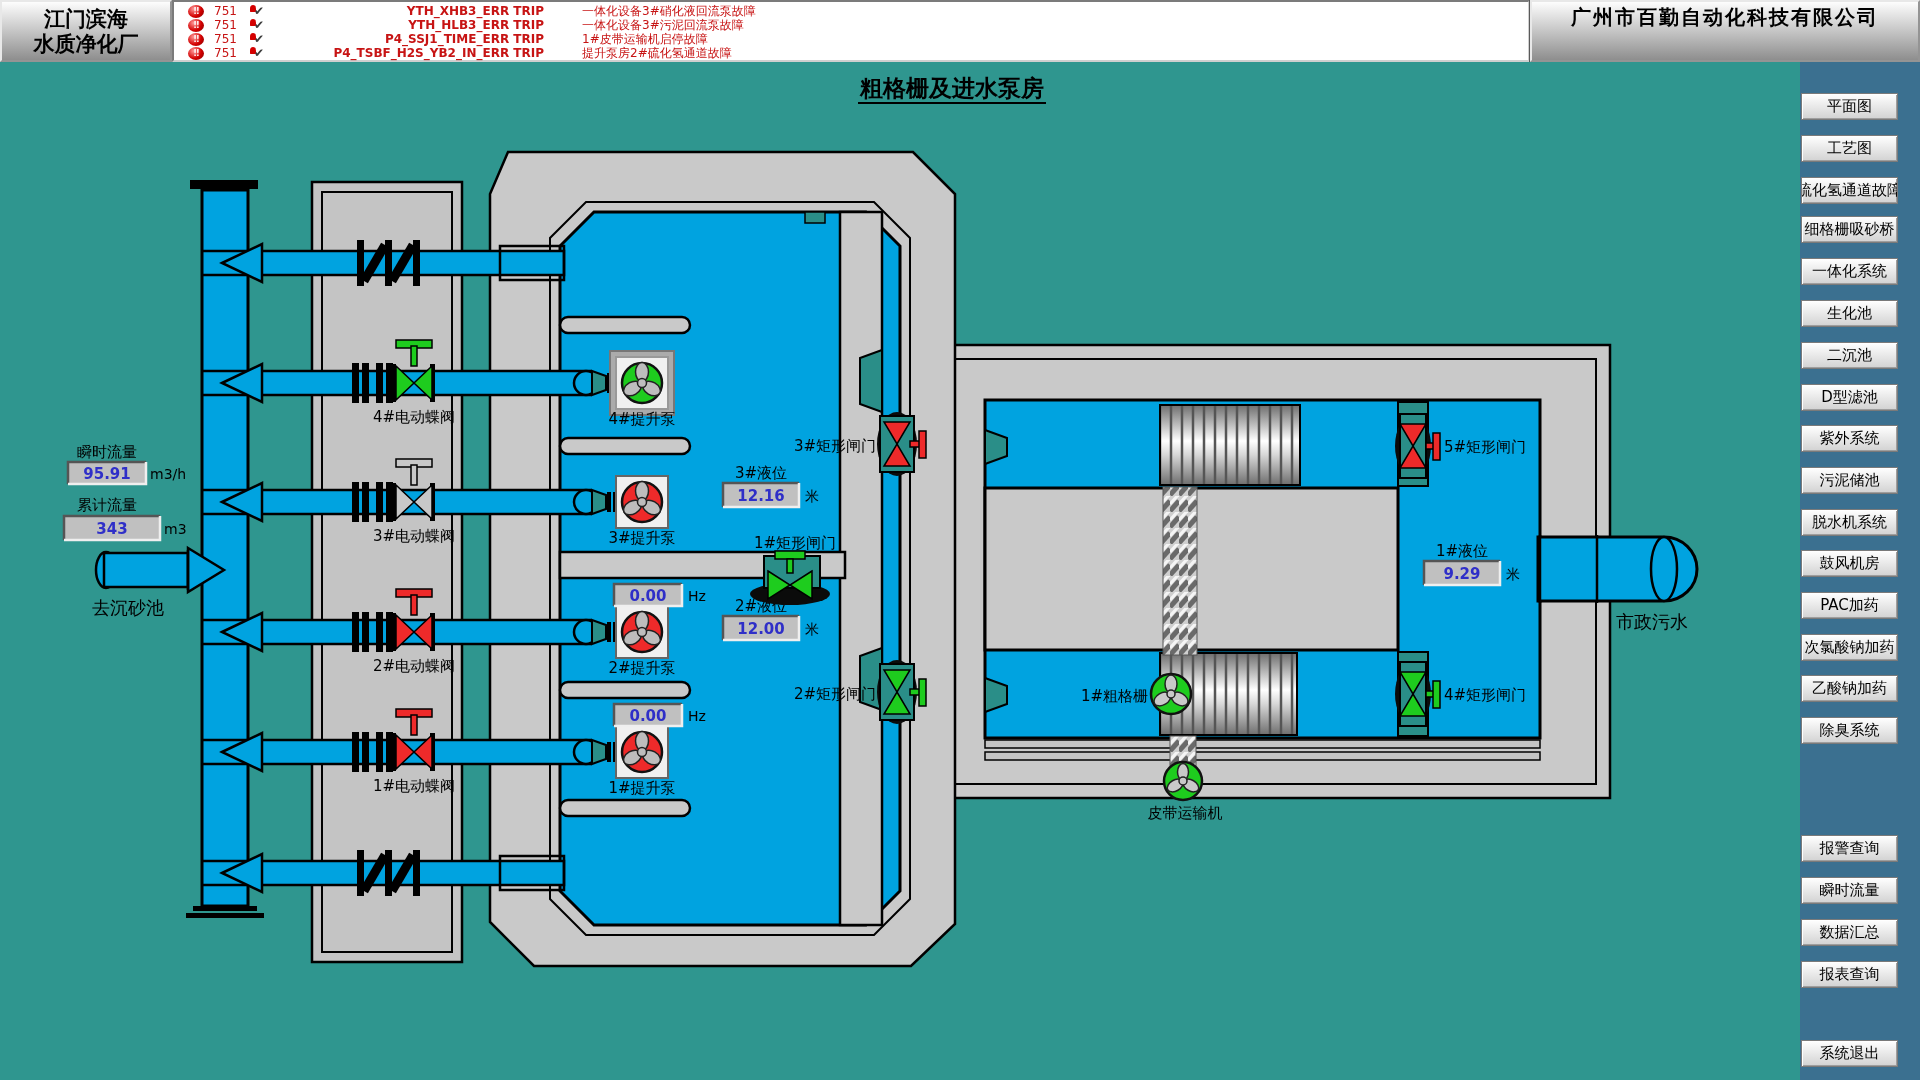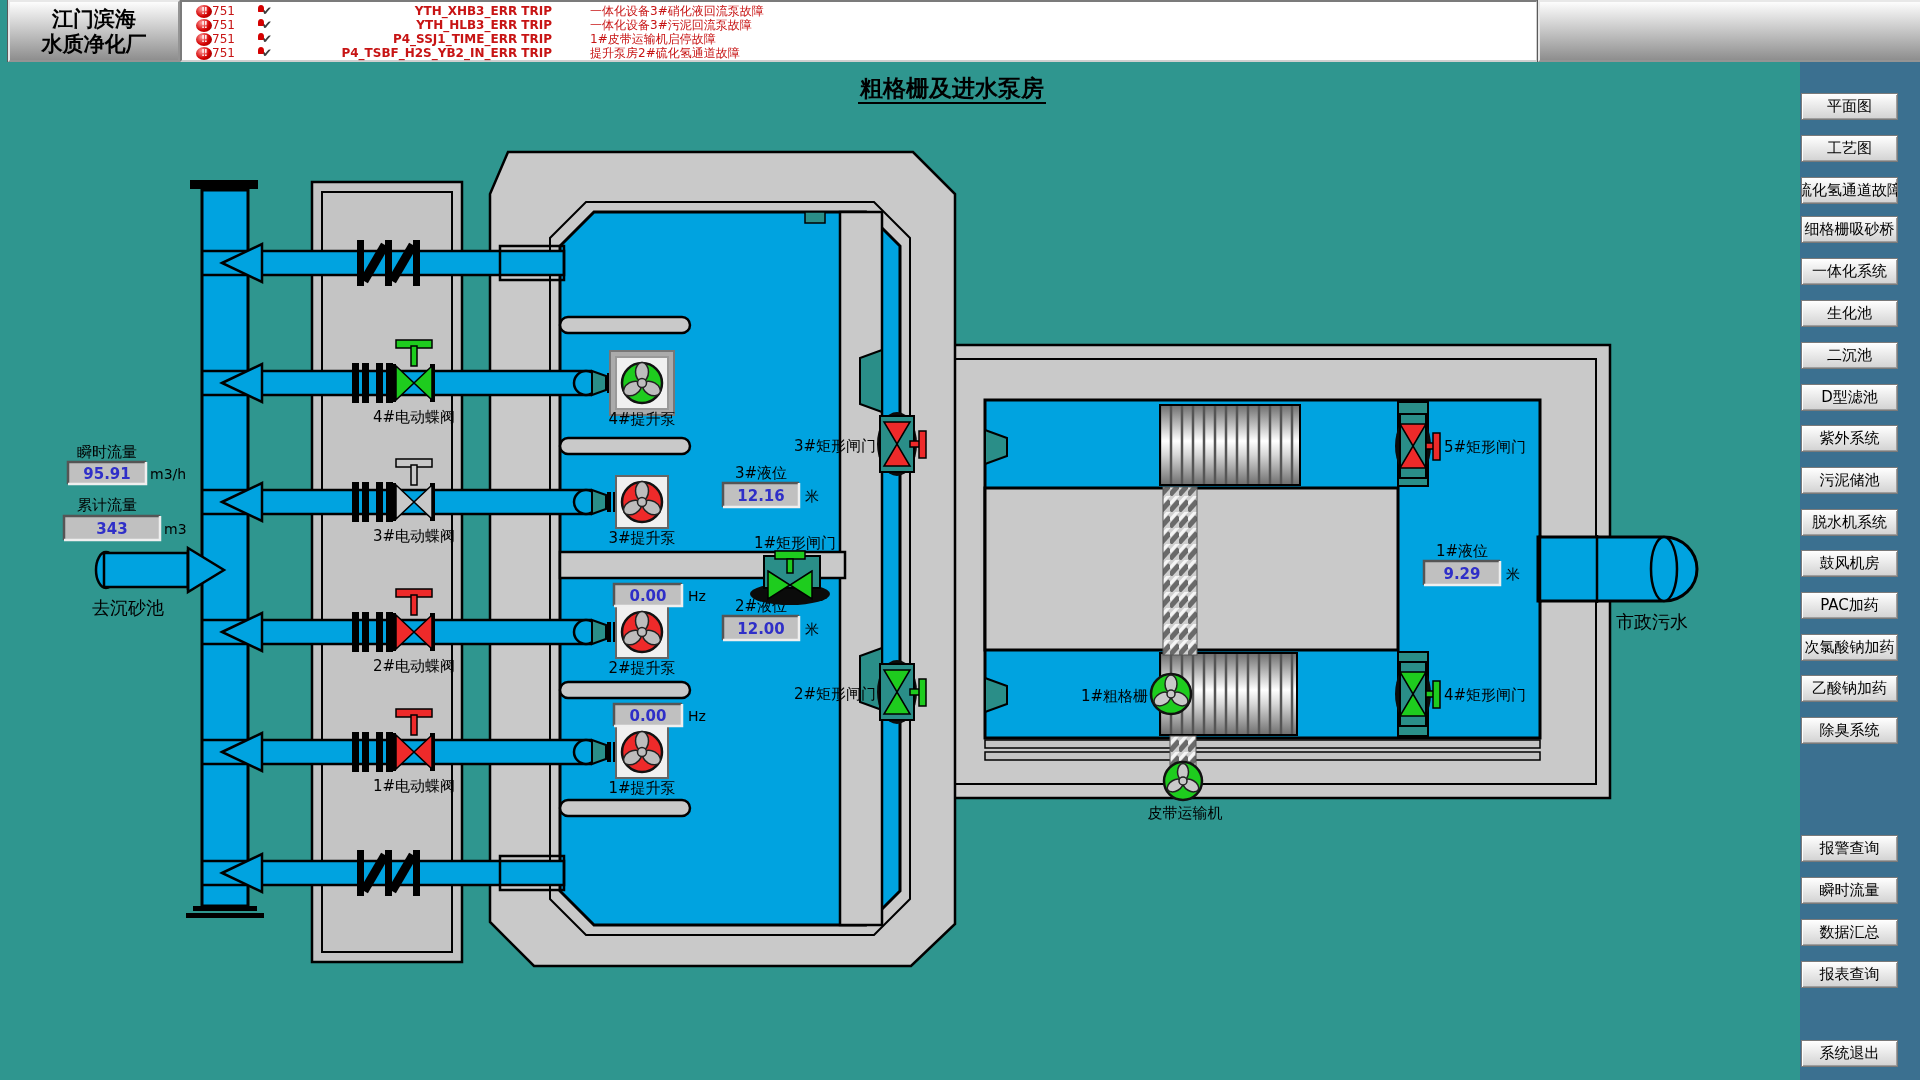--- a/index.html
+++ b/index.html
@@ -1,32 +1,32 @@
 <!DOCTYPE html>
 <html><head>
 <meta charset="utf-8">
 <style>
   html,body{margin:0;padding:0;background:#222;}
   #stage{position:relative;width:1920px;height:1080px;overflow:hidden;
          font-family:"DejaVu Sans","Liberation Sans",sans-serif;background:#2F968F;}
   
-  #hdr{position:absolute;left:0;top:0;width:1792px;height:62px;background:#14532d;margin-left:8px;}
+  #hdr{position:absolute;left:0;top:0;width:1792px;height:62px;background:#14532d;}
   .panel3d{background:linear-gradient(#fdfdfd,#8e8e8e);border:2px outset #e8e8e8;
            outline:1px solid #5a5a5a;box-sizing:border-box;}
   #plantbox{position:absolute;left:0;top:0;width:172px;height:62px;
             display:flex;flex-direction:column;justify-content:center;align-items:center;
             font-family:"DejaVu Serif","Liberation Serif",serif;font-weight:bold;
             font-size:21px;line-height:25px;color:#000;}
   #alarmbox{position:absolute;left:172px;top:0;width:1358px;height:62px;background:#fff;
             border:2px inset #cfcfcf;box-sizing:border-box;padding-top:2px;}
   .arow{display:flex;align-items:center;height:14px;font-size:12px;color:#C71414;white-space:nowrap;}
   .aic{width:16px;height:13px;margin-left:14px;border-radius:50%;
        background:radial-gradient(circle at 35% 30%,#ff9a9a,#d40000 55%,#7e0000);
        color:#fff;font-size:8px;font-weight:bold;text-align:center;line-height:13px;letter-spacing:-1px;}
-  .anum{width:44px;box-sizing:border-box;}
+  .anum{width:44px;padding-left:10px;box-sizing:border-box;}
   .abell{width:26px;position:relative;height:14px;}
   .abell .chk{position:absolute;left:6px;top:0px;color:#3c3c3c;font-size:12px;line-height:14px;}
   .abell .bell{position:absolute;left:2px;top:1px;width:6px;height:7px;background:#d40000;
                border-radius:50% 50% 10% 10%;}
   .atag{width:270px;text-align:right;font-weight:bold;}
   .adesc{margin-left:38px;}
   #dtbox{position:absolute;left:1530px;top:0;width:390px;height:62px;text-align:center;color:#000;}
   #dtbox .dt{font-size:24px;font-weight:bold;margin-top:3px;}
   #dtbox .co{font-family:"DejaVu Serif","Liberation Serif",serif;font-size:20px;font-weight:bold;
              letter-spacing:2px;margin-top:2px;}
@@ -94,20 +94,21 @@
         <span class="anum">751</span>
         <span class="abell">
             <span class="bell"></span>
             <span class="chk">✔</span>
           </span>
         <span class="atag">P4_TSBF_H2S_YB2_IN_ERR TRIP</span>
         <span class="adesc">提升泵房2#硫化氢通道故障</span>
       </div>
     </div>
     <div id="dtbox" class="panel3d">
+      <div class="co">广州市百勤自动化科技有限公司</div>
     </div>
   </div>
 
   <div id="sidebar">
     <div class="navbtn" style="top:31px">平面图</div>
     <div class="navbtn" style="top:73px">工艺图</div>
     <div class="navbtn" style="top:115px">硫化氢通道故障</div>
     <div class="navbtn" style="top:154px">细格栅吸砂桥</div>
     <div class="navbtn" style="top:196px">一体化系统</div>
     <div class="navbtn" style="top:238px">生化池</div>

